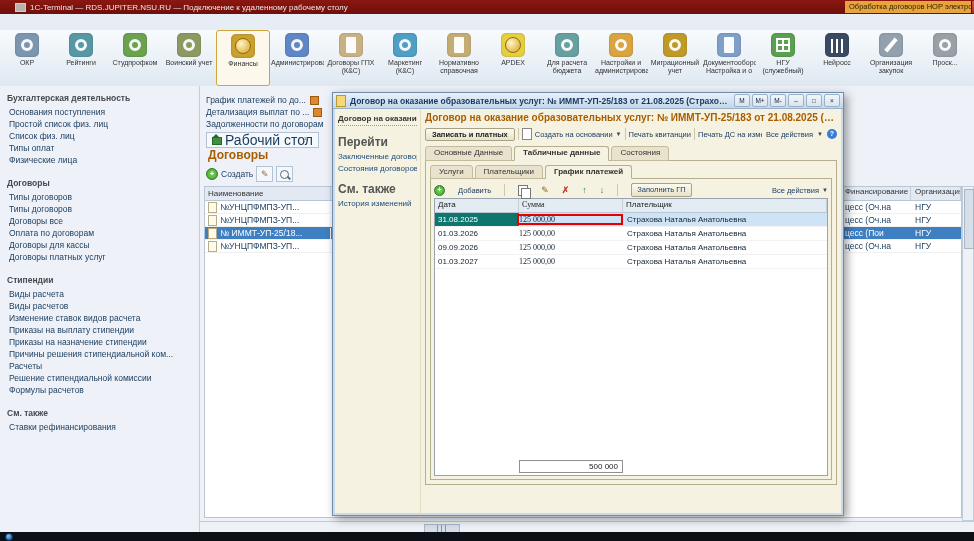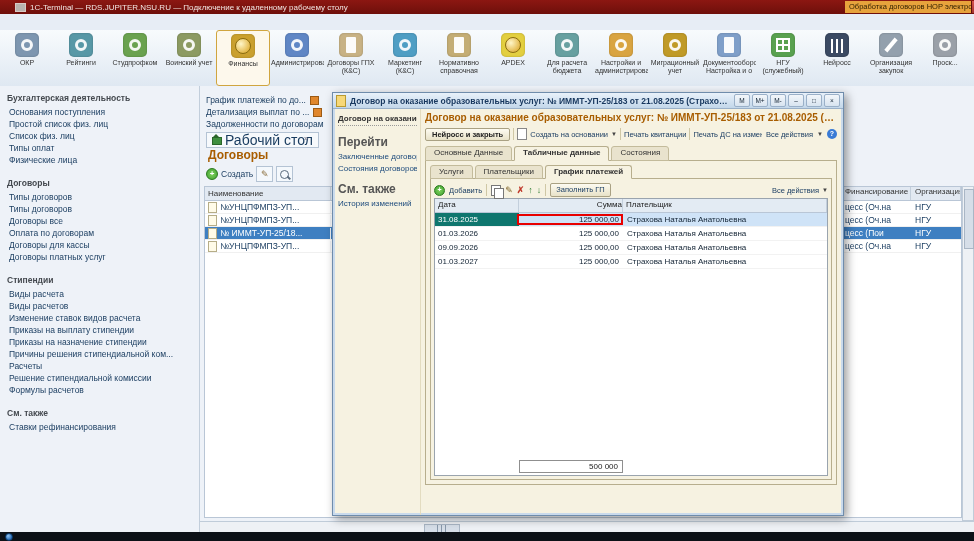--- a/index.html
+++ b/index.html
@@ -121,34 +121,34 @@
     text-align:center;font-weight:bold;flex:0 0 auto;}
   .tabs{display:flex;height:15px;flex:0 0 auto;margin-top:3px;position:relative;z-index:2;}
   .tab{font-size:8px;padding:1px 8px 0;border:1px solid #c3bb9b;background:#e9e3cd;color:#333;
     border-radius:3px 3px 0 0;margin-right:2px;white-space:nowrap;}
   .tab.act{background:#f6f2e1;border-color:#b7ae8d;border-bottom-color:#f6f2e1;font-weight:bold;}
   .pane{border:1px solid #b7ae8d;margin-top:-1px;flex:1;min-height:0;display:flex;flex-direction:column;
     box-sizing:border-box;padding:4px 4px 4px 4px;}
   .subtabs{display:flex;height:14px;flex:0 0 auto;position:relative;z-index:2;}
   .pane2{border:1px solid #b7ae8d;margin-top:-1px;flex:1;min-height:0;display:flex;flex-direction:column;
     box-sizing:border-box;padding:3px;}
-  .gcmd{height:16px;flex:0 0 auto;display:flex;align-items:center;gap:4px;font-size:7.5px;color:#1c3e63;}
+  .gcmd{height:16px;flex:0 0 auto;display:flex;align-items:center;gap:13px;font-size:7.5px;color:#1c3e63;}
   .gplus{width:9px;height:9px;border-radius:50%;background:radial-gradient(#7fd35f,#3f9f2f);border:1px solid #2a7a1e;
     color:#fff;font-size:7px;line-height:8px;text-align:center;font-weight:bold;}
   .cpico{width:8px;height:9px;background:#fff;border:1px solid #777;position:relative;}
   .cpico::after{content:"";position:absolute;left:2px;top:2px;width:8px;height:9px;background:#fff;border:1px solid #777;}
   .gi{font-size:9px;line-height:9px;}
   .gedit{color:#7a5c1e}.gdel{color:#c0392b;font-weight:bold}.gup,.gdn{color:#2e7d32;font-weight:bold}
   .chip{background:linear-gradient(#fdfbf1,#e8e2c8);border:1px solid #a9a183;border-radius:2px;padding:0 5px;line-height:12px;}
   .gright{margin-left:auto;display:flex;align-items:center;gap:3px;}
   .pgrid{flex:1;min-height:0;background:#fff;border:1px solid #9aa4ae;display:flex;flex-direction:column;font-size:8px;}
   .ghdr{display:flex;height:13px;background:#e3ebf3;border-bottom:1px solid #b9c6d6;color:#222;flex:0 0 auto;}
   .ghdr div{box-sizing:border-box;padding:1px 0 0 3px;border-right:1px solid #c3cfdc;}
   .c-date{width:84px;flex:0 0 auto;}
-  .c-sum{width:104px;flex:0 0 auto;text-align:right;}
+  .c-sum{width:104px;flex:0 0 auto;text-align:left;font-family:Liberation Serif, serif;}
   .c-pay{flex:1;min-width:0;}
   .drow{display:flex;height:13px;align-items:center;border-bottom:1px solid #f2f2f2;flex:0 0 auto;color:#123;}
   .drow .c-date{box-sizing:border-box;padding-left:3px;}
   .drow .c-sum{box-sizing:border-box;padding-right:4px;position:relative;}
   .drow .c-pay{box-sizing:border-box;padding-left:4px;white-space:nowrap;overflow:hidden;}
   .drow.rsel{background:#cfe3f7;}
   .cfocus{background:#0f766e;color:#fff;height:13px;line-height:13px;}
   .redbox{position:absolute;left:-2px;right:0;top:-1px;bottom:-1px;border:2px solid #e80000;pointer-events:none;}
   .gfill{flex:1;}
   .trow{display:flex;height:14px;flex:0 0 auto;margin-bottom:2px;align-items:center;}
@@ -383,21 +383,21 @@
         <div class="dnavh">Договор на оказание ...</div>
         <div class="dnsec">Перейти</div>
         <div class="dnit">Заключенные договоры</div>
         <div class="dnit">Состояния договоров ПО</div>
         <div class="dnsec">См. также</div>
         <div class="dnit">История изменений</div>
       </div>
       <div class="dmain">
         <div class="ftitle">Договор на оказание образовательных услуг: № ИММТ-УП-25/183 от 21.08.2025 (Страхова Наталья Анатольевна)</div>
         <div class="dtb">
-          <span class="btn3d">Нейросс и закрыть</span>
+          <span class="btn3d">Записать и платных</span>
           <span class="tsep"></span>
           <span class="mini-doc"></span>
           <span>Создать на основании</span>
           <span class="caret">▼</span>
           <span class="tsep"></span>
           <span>Печать квитанции</span>
           <span class="tsep"></span>
           <span>Печать ДС на изменение стоимости</span>
           <span class="dtbr">
             <span>Все действия</span>

